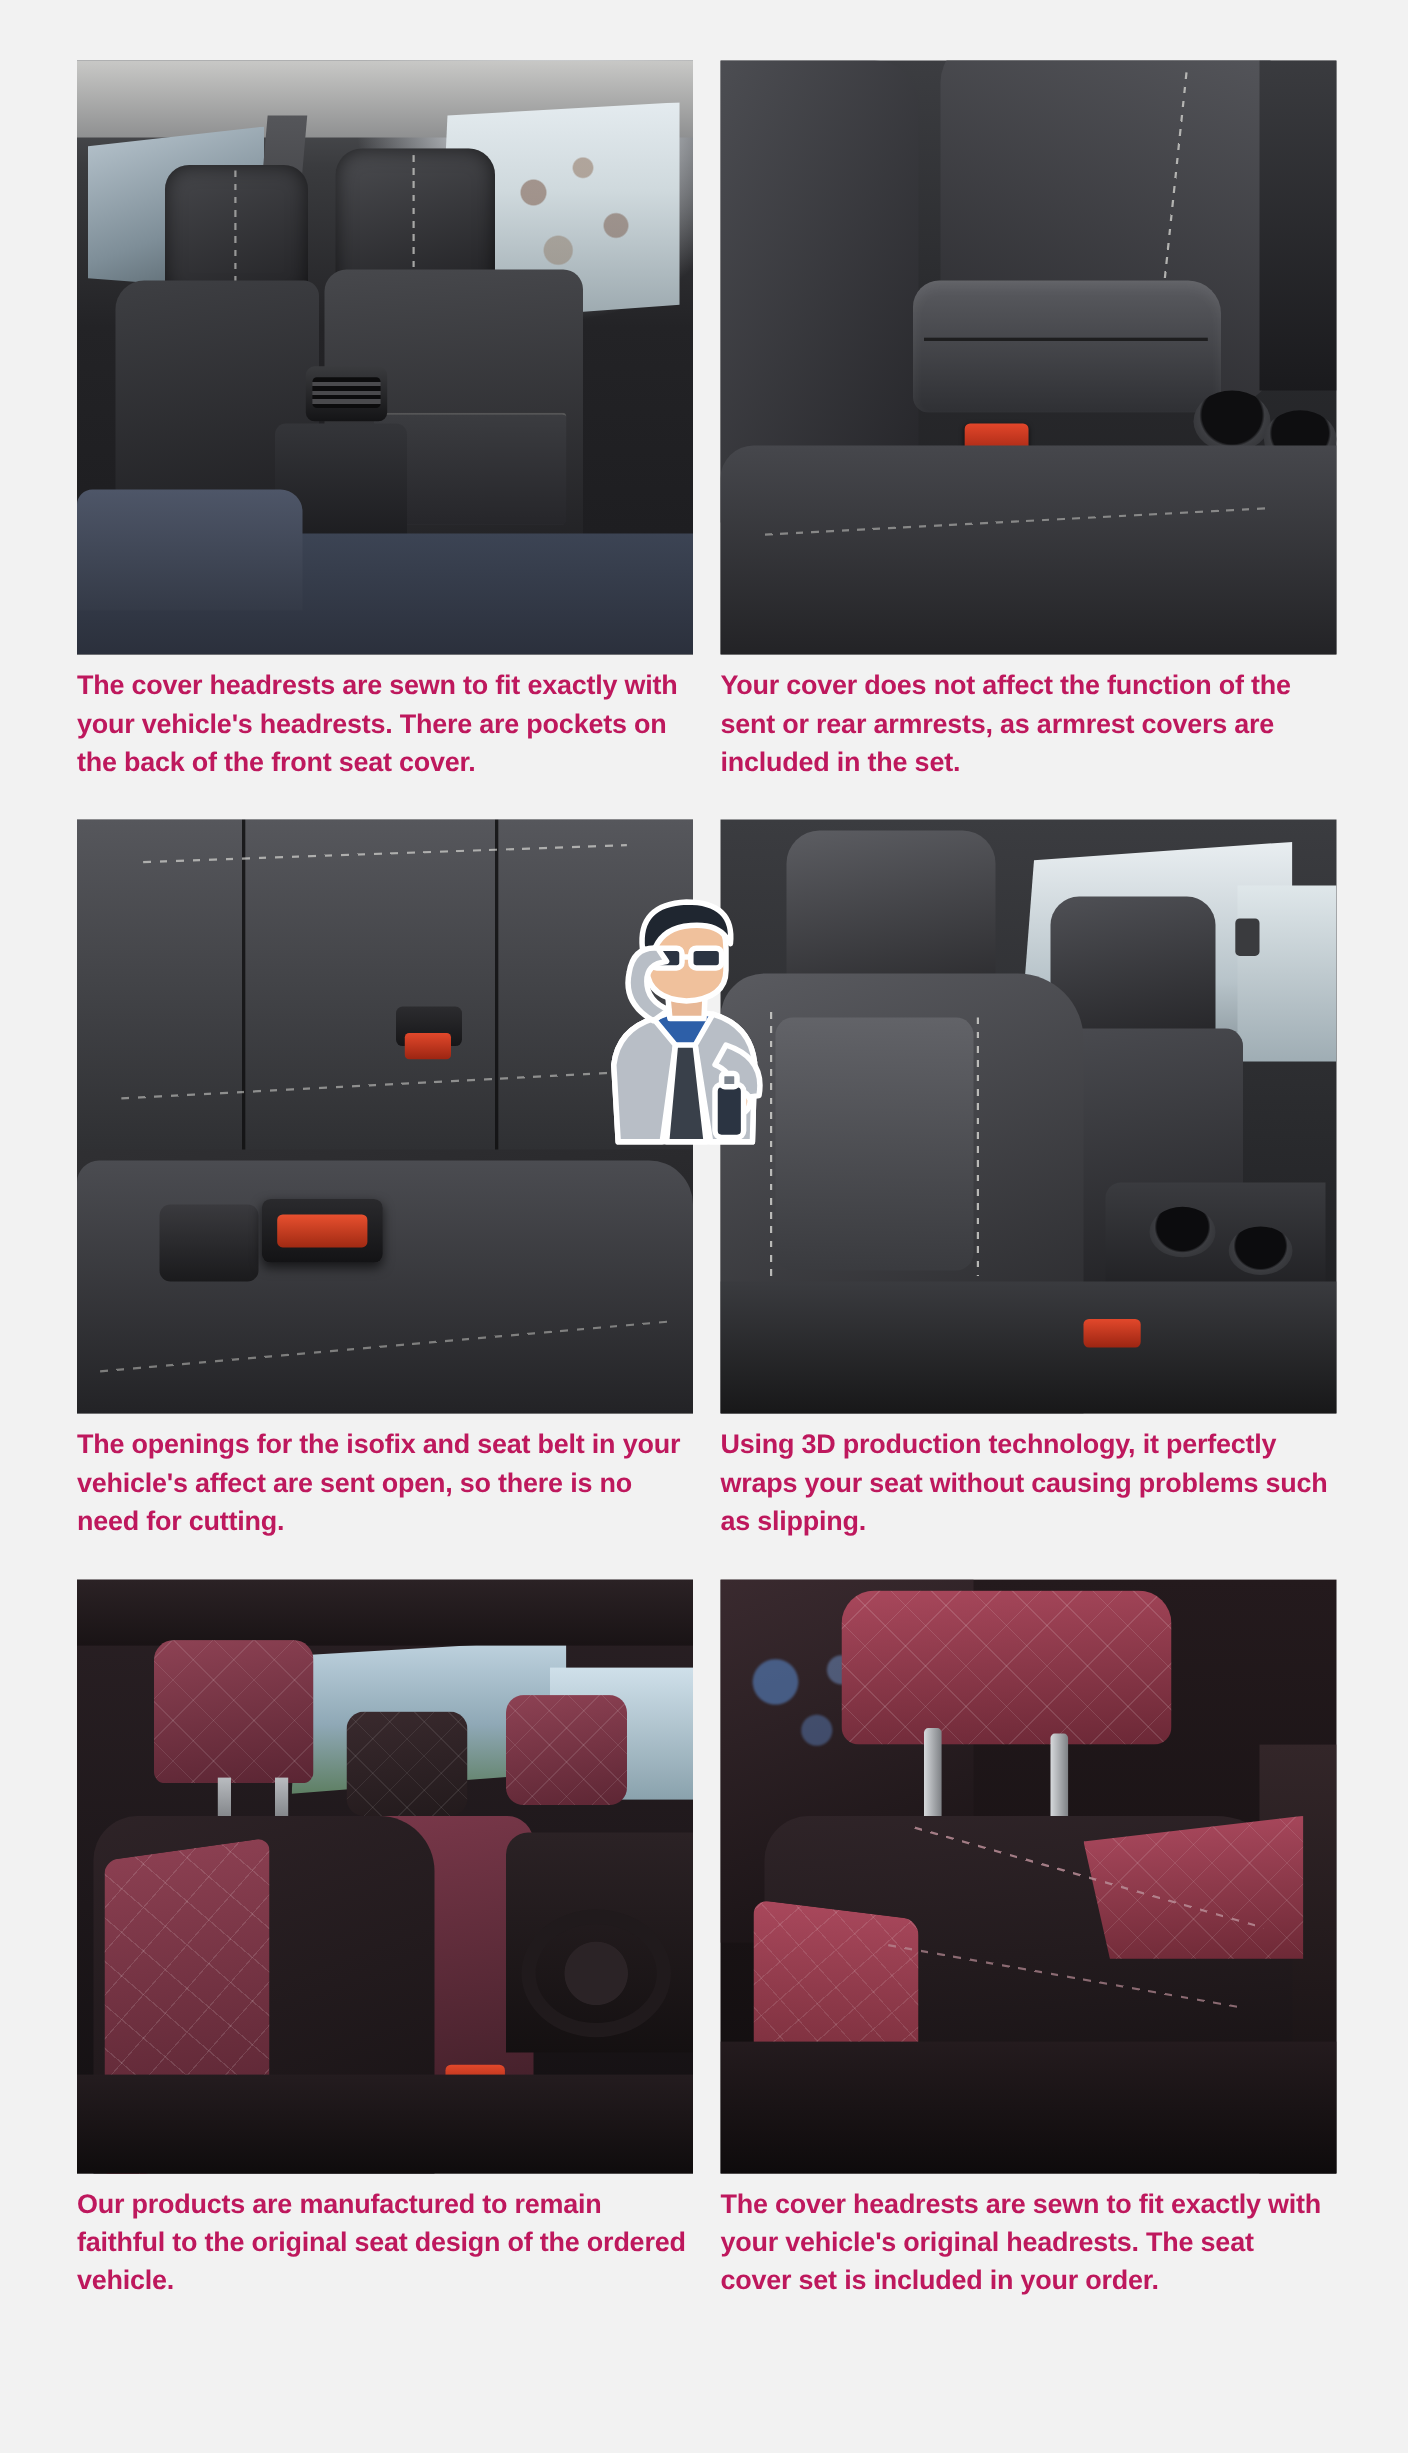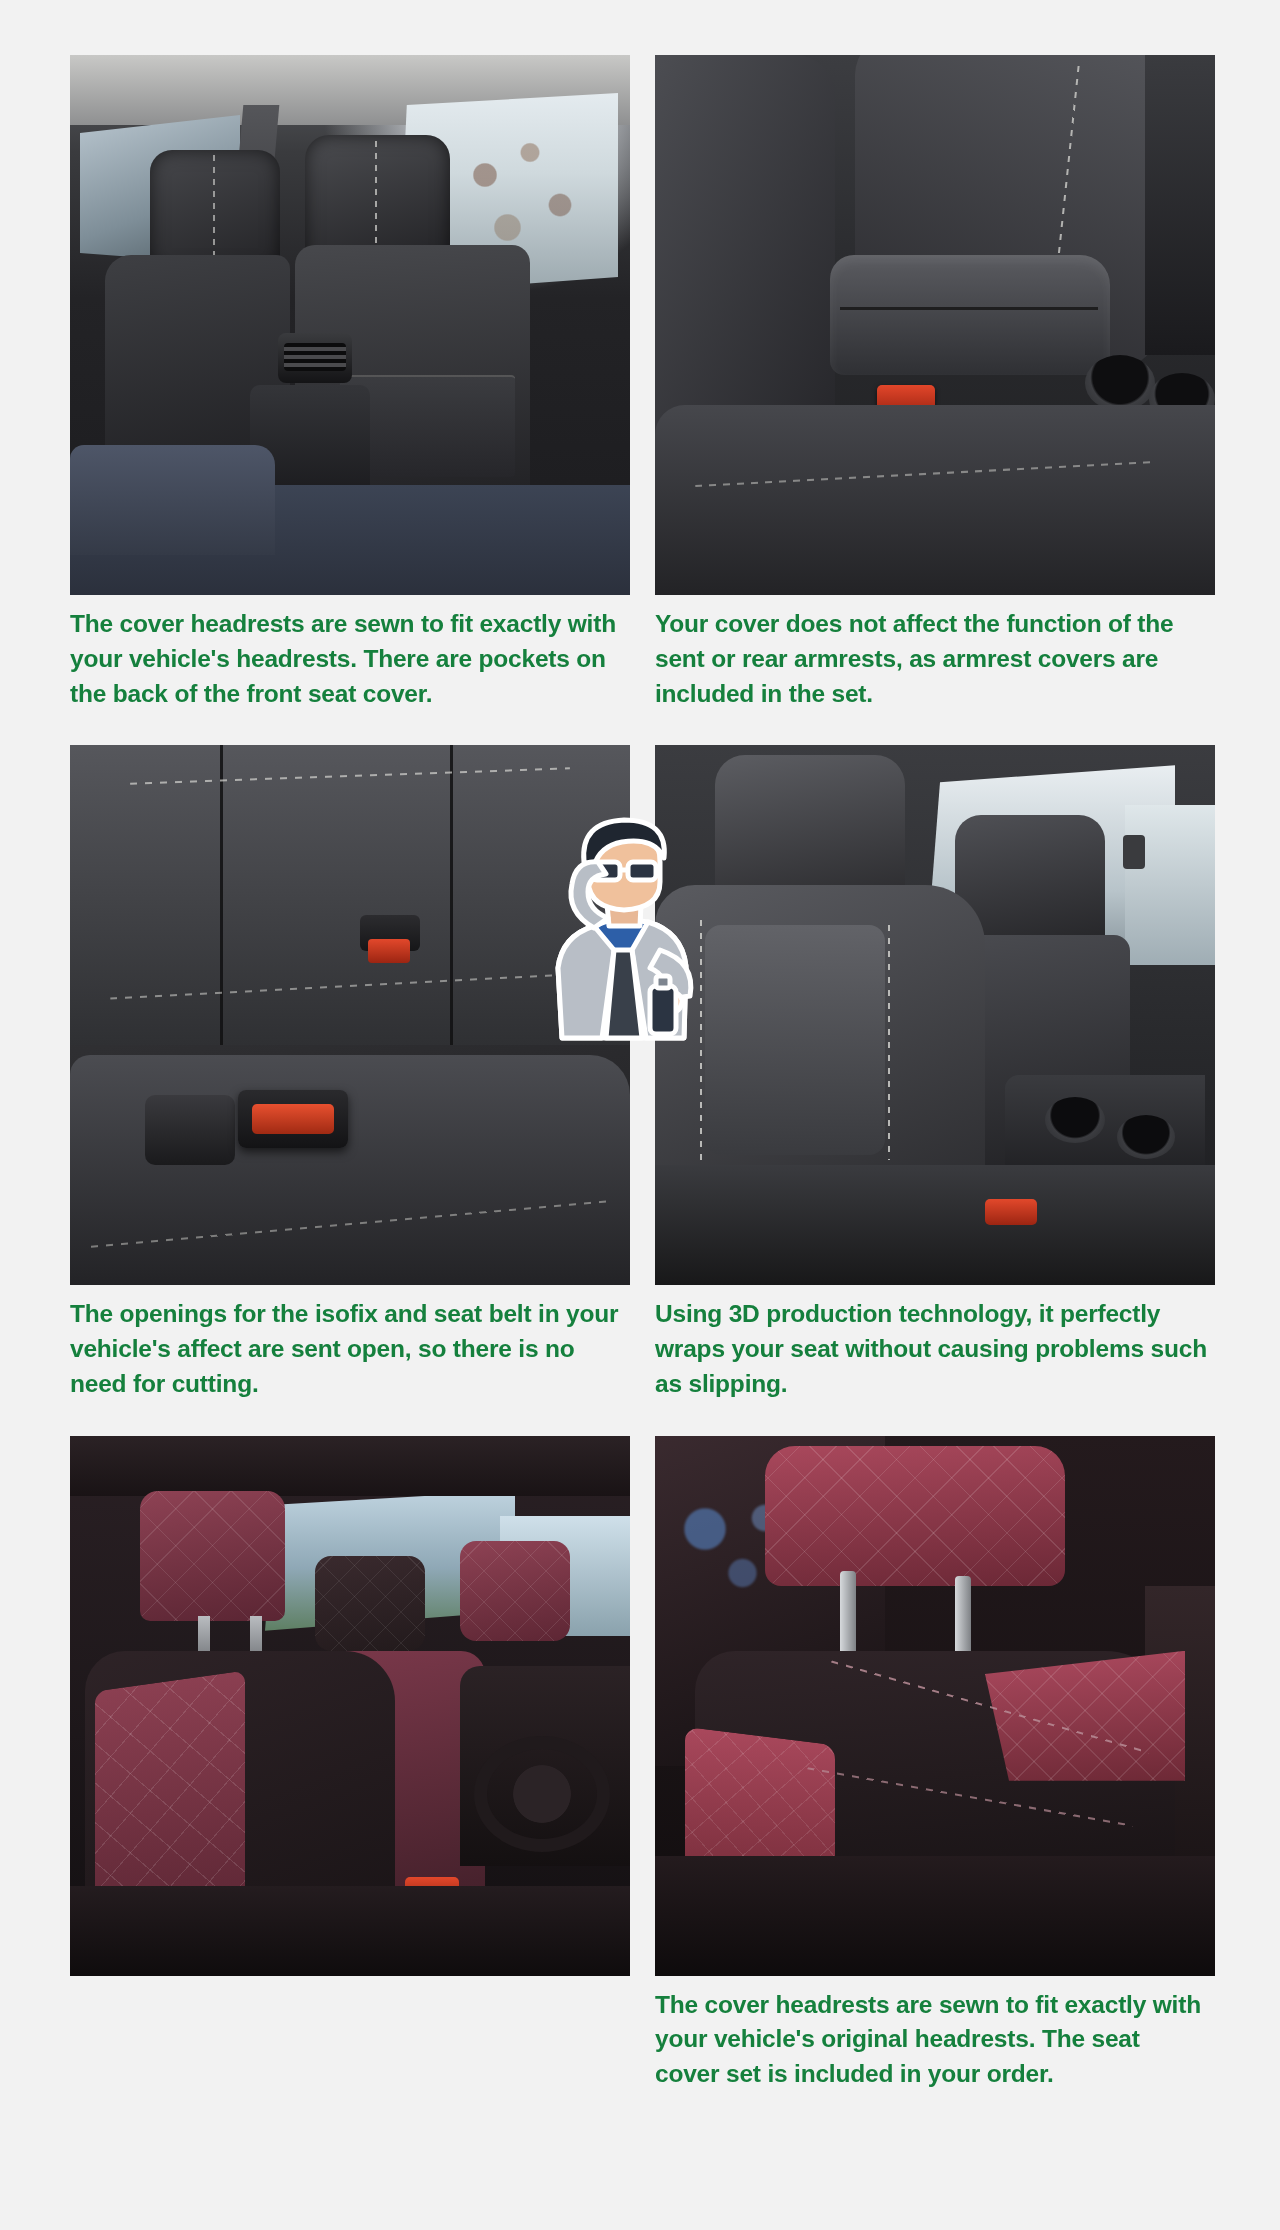--- a/index.html
+++ b/index.html
@@ -40,21 +40,21 @@
     height: 540px;
     position: relative;
     overflow: hidden;
     background: #2a2a2c;
   }
   .caption {
     margin-top: 12px;
     font-size: 24.5px;
     line-height: 1.42;
     font-weight: bold;
-    color: #15803d;
+    color: #be185d;
     letter-spacing: -0.2px;
     max-width: 555px;
   }
   
   .p1 {
     background:
       radial-gradient(circle at 78% 10%, rgba(240,245,250,0.95) 0 7%, rgba(0,0,0,0) 28%),
       linear-gradient(180deg, #5d5f63 0%, #3a3b3e 18%, #232326 45%, #1b1b1e 100%);
   }
   .p1 .roof {
@@ -630,20 +630,21 @@
         <div class="post1"></div>
         <div class="post2"></div>
         <div class="seat-2"></div>
         <div class="seat-big"></div>
         <div class="quilt"></div>
         <div class="dash"></div>
         <div class="wheel"></div>
         <div class="buckle3"></div>
         <div class="floor"></div>
       </div>
+      <div class="caption">Our products are manufactured to remain faithful to the original seat design of the ordered vehicle.</div>
     </div>
 
     <div class="cell">
       <div class="photo p6">
         <div class="bg-dash"></div>
         <div class="bg-lights"></div>
         <div class="door-r"></div>
         <div class="hdr-red"></div>
         <div class="rod1"></div>
         <div class="rod2"></div>

